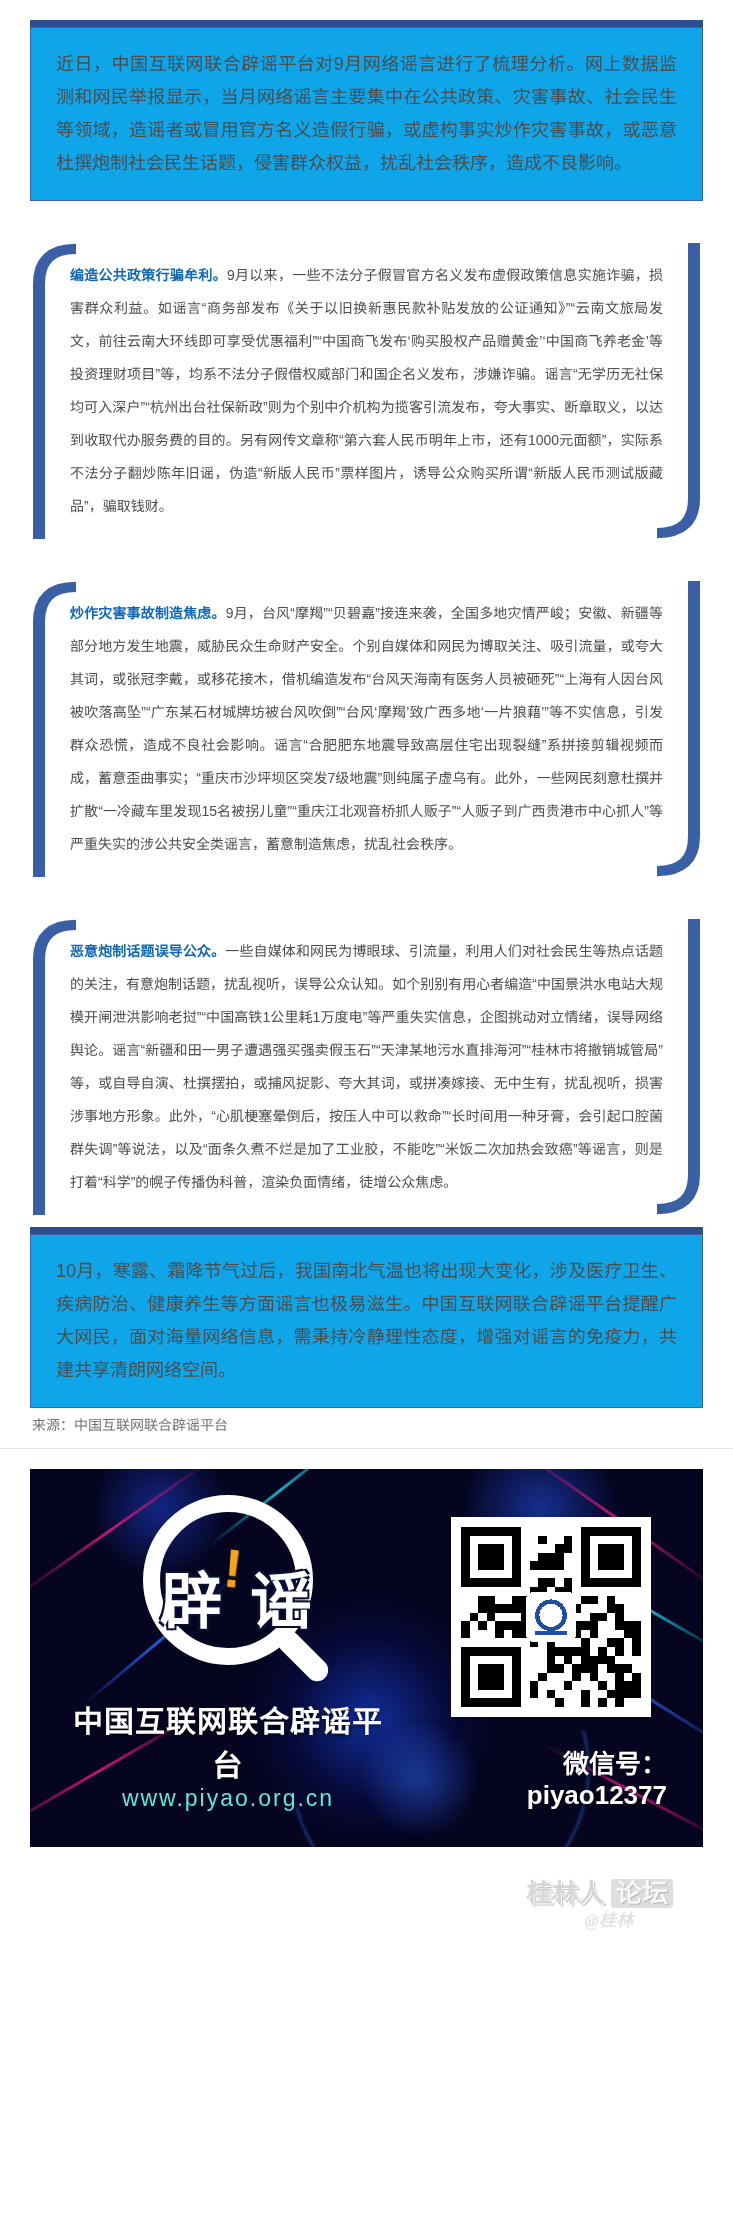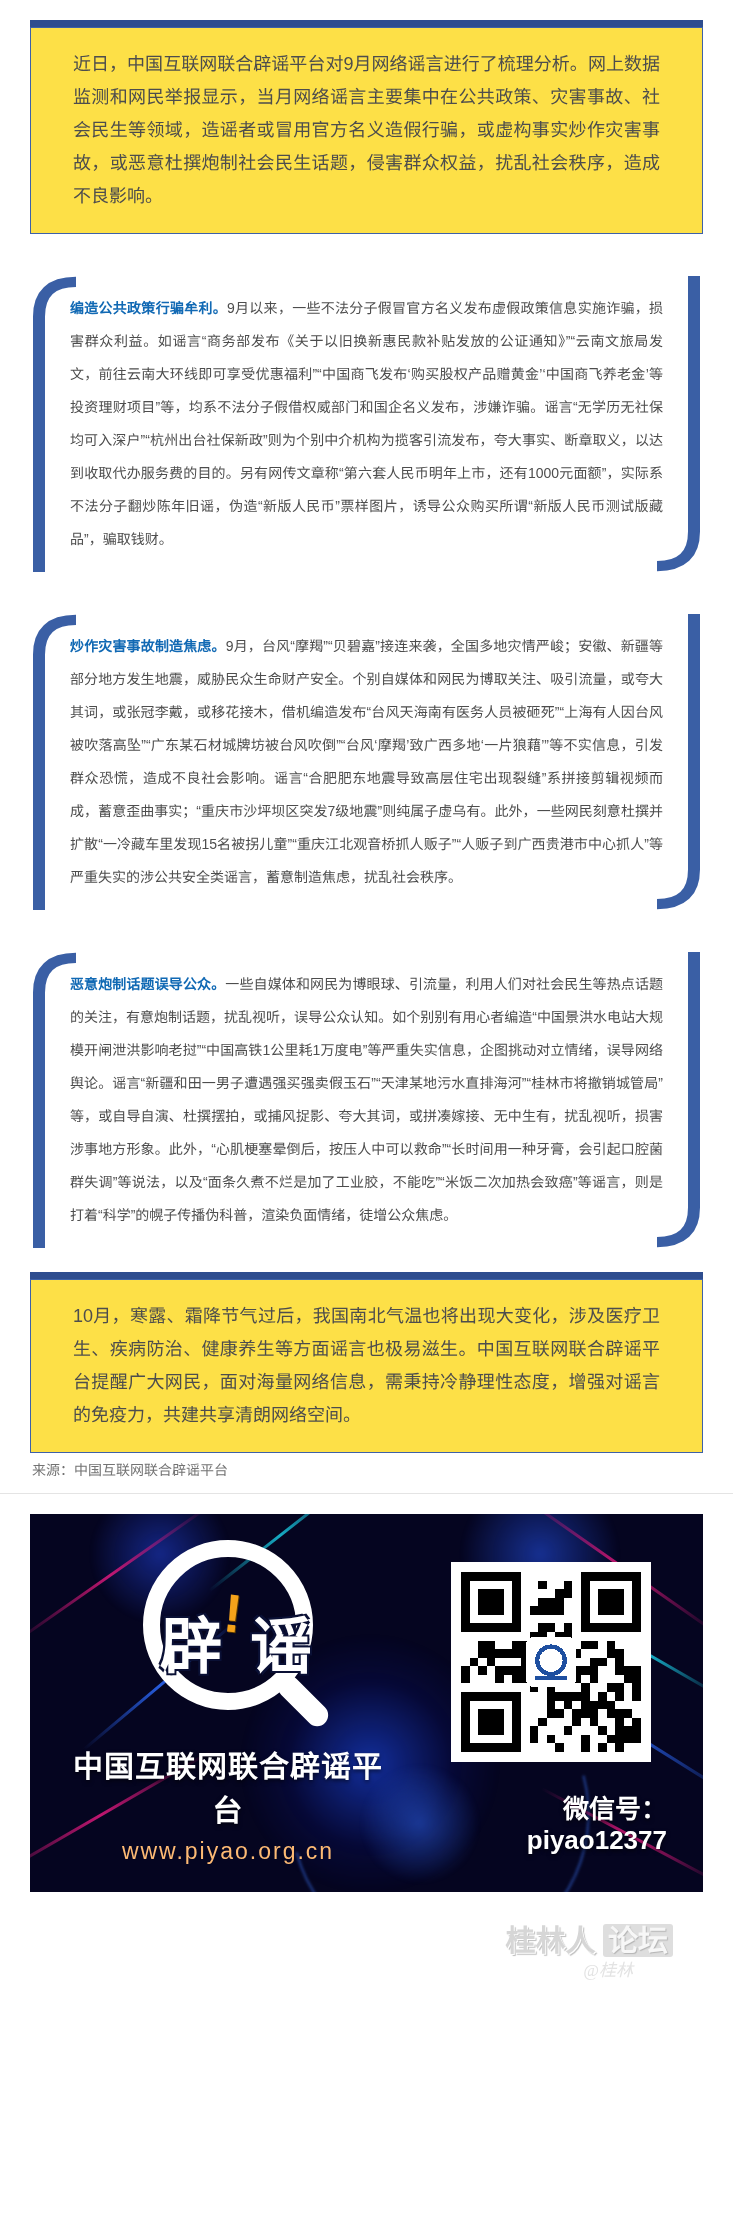--- a/index.html
+++ b/index.html
@@ -12,22 +12,22 @@
     color:#4d4d4d;
     overflow-x:hidden;
   }
   .page { padding:20px 30px 30px 30px; }
 
   
   .capblock { margin-bottom:28px; }
   .capblock .capbar { height:7px; background:#2e4d8f; }
   .capblock .capbox {
     border:1px solid #3e61a8;
-    background:#fde047;
-    padding:20px 42px;
+    background:#0ea5e9;
+    padding:20px 25px;
     font-size:18px;
     line-height:33px;
     text-align:justify;
     color:#4d4d4d;
   }
 
   
   .sec {
     position:relative;
     margin-top:42px;
@@ -100,37 +100,37 @@
   }
   .logo-char.l { left:22px; }
   .logo-char.r { left:112px; }
   .logo-bang {
     position:absolute; left:86px; top:42px; font-size:54px; font-weight:900;
     color:#f5a31a; transform:rotate(6deg);
     text-shadow:1px 1px 0 #5a3a00;
   }
   .banner-title { margin-top:22px; font-size:30px; font-weight:bold; color:#ffffff; letter-spacing:1px;
                   text-shadow:0 2px 4px rgba(0,0,0,.6);text-align:center; }
-  .banner-url { margin-top:8px; font-size:23px; color:#fdba74; letter-spacing:2px; }
+  .banner-url { font-size:23px; color:#5eead4; letter-spacing:2px; }
 
   .banner-right { position:absolute; right:36px; top:48px; width:232px; text-align:right; }
   .qr-box { width:200px; height:200px; background:#ffffff; padding:10px; margin:0 auto; }
   .qr-box svg { width:100%; height:100%; display:block; }
   .banner-wechat { margin-top:26px; font-size:26px; font-weight:bold; color:#ffffff;
                    text-shadow:0 2px 4px rgba(0,0,0,.6); }
 
   
   .watermark { margin-top:16px; text-align:right; padding-right:30px; line-height:1.2;
                font-family:"Liberation Serif","DejaVu Serif",serif; }
-  .wm-line1 { font-size:30px; font-weight:bold; color:#d6d6d6;
+  .wm-line1 { font-size:26px; font-weight:bold; color:#d6d6d6;
               text-shadow:1px 1px 0 #ffffff, 2px 2px 1px #bdbdbd;margin-top:31px; }
   .wm-chip  { background:#dedede; color:#f7f7f7; padding:0 5px; border-radius:3px;
               text-shadow:1px 1px 1px #b5b5b5; }
   .wm-line2 { font-size:17px; color:#e3e3e3; font-style:italic;
-              text-shadow:1px 1px 0 #ffffff; margin-top:2px; margin-right:40px; }
+              text-shadow:1px 1px 0 #ffffff; margin-top:2px; margin-right:40px;font-weight:bold; }
 </style>
 </head>
 <body>
 
 <div class="page">
 
   <div class="capblock">
     <div class="capbar"></div>
     <div class="capbox">
       <p>近日，中国互联网联合辟谣平台对9月网络谣言进行了梳理分析。网上数据监测和网民举报显示，当月网络谣言主要集中在公共政策、灾害事故、社会民生等领域，造谣者或冒用官方名义造假行骗，或虚构事实炒作灾害事故，或恶意杜撰炮制社会民生话题，侵害群众权益，扰乱社会秩序，造成不良影响。</p>
@@ -178,21 +178,21 @@
     <span class="bracket right">
       <svg viewBox="0 0 48 350" preserveAspectRatio="none">
           <path d="M46 7 Q9 7 9 48 L9 350" fill="none" stroke="#3a5fa5" stroke-width="12"></path>
         </svg>
     </span>
     <p>
       <span class="sec-heading">恶意炮制话题误导公众。</span><span class="sec-body">一些自媒体和网民为博眼球、引流量，利用人们对社会民生等热点话题的关注，有意炮制话题，扰乱视听，误导公众认知。如个别别有用心者编造“中国景洪水电站大规模开闸泄洪影响老挝”“中国高铁1公里耗1万度电”等严重失实信息，企图挑动对立情绪，误导网络舆论。谣言“新疆和田一男子遭遇强买强卖假玉石”“天津某地污水直排海河”“桂林市将撤销城管局”等，或自导自演、杜撰摆拍，或捕风捉影、夸大其词，或拼凑嫁接、无中生有，扰乱视听，损害涉事地方形象。此外，“心肌梗塞晕倒后，按压人中可以救命”“长时间用一种牙膏，会引起口腔菌群失调”等说法，以及“面条久煮不烂是加了工业胶，不能吃”“米饭二次加热会致癌”等谣言，则是打着“科学”的幌子传播伪科普，渲染负面情绪，徒增公众焦虑。</span>
     </p>
   </div>
 
-  <div class="capblock" style="margin-top:24px; margin-bottom:0;">
+  <div class="capblock" style="margin-top:12px; margin-bottom:0;">
     <div class="capbar"></div>
     <div class="capbox">
       <p>10月，寒露、霜降节气过后，我国南北气温也将出现大变化，涉及医疗卫生、疾病防治、健康养生等方面谣言也极易滋生。中国互联网联合辟谣平台提醒广大网民，面对海量网络信息，需秉持冷静理性态度，增强对谣言的免疫力，共建共享清朗网络空间。</p>
     </div>
   </div>
 
   <p class="source-line">来源：中国互联网联合辟谣平台</p>
   <hr class="divider">
 
   <div class="banner">

